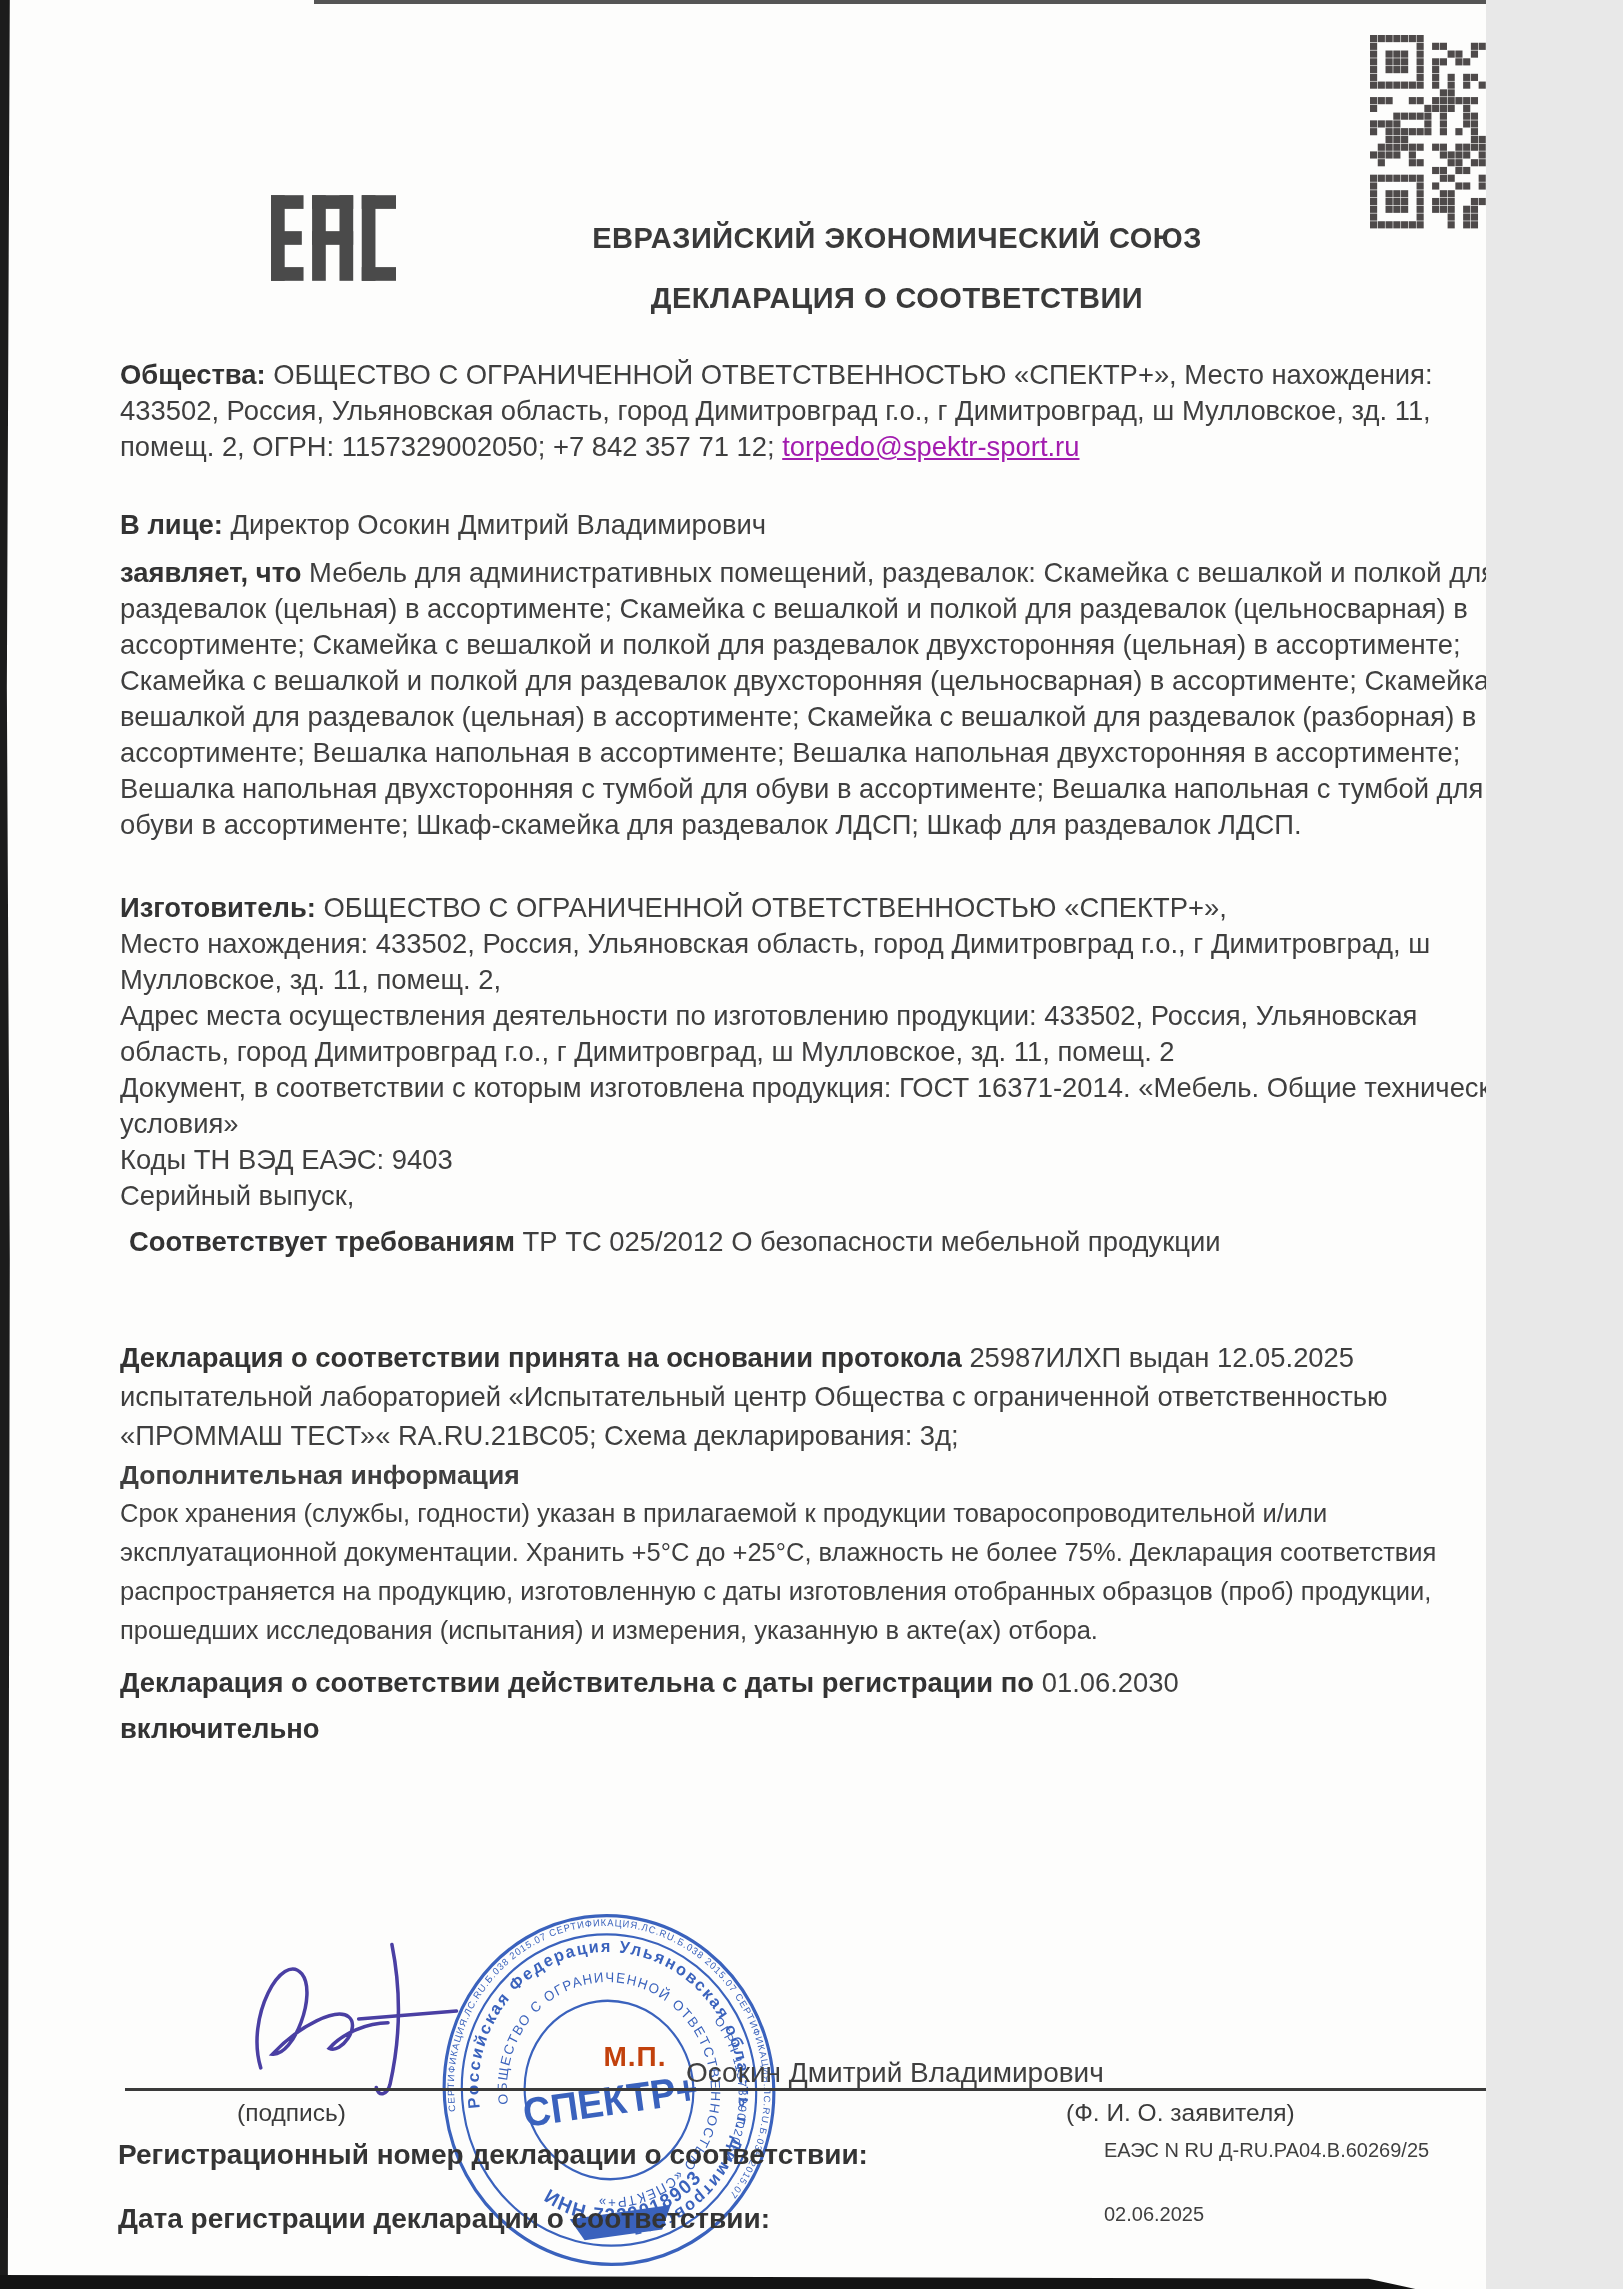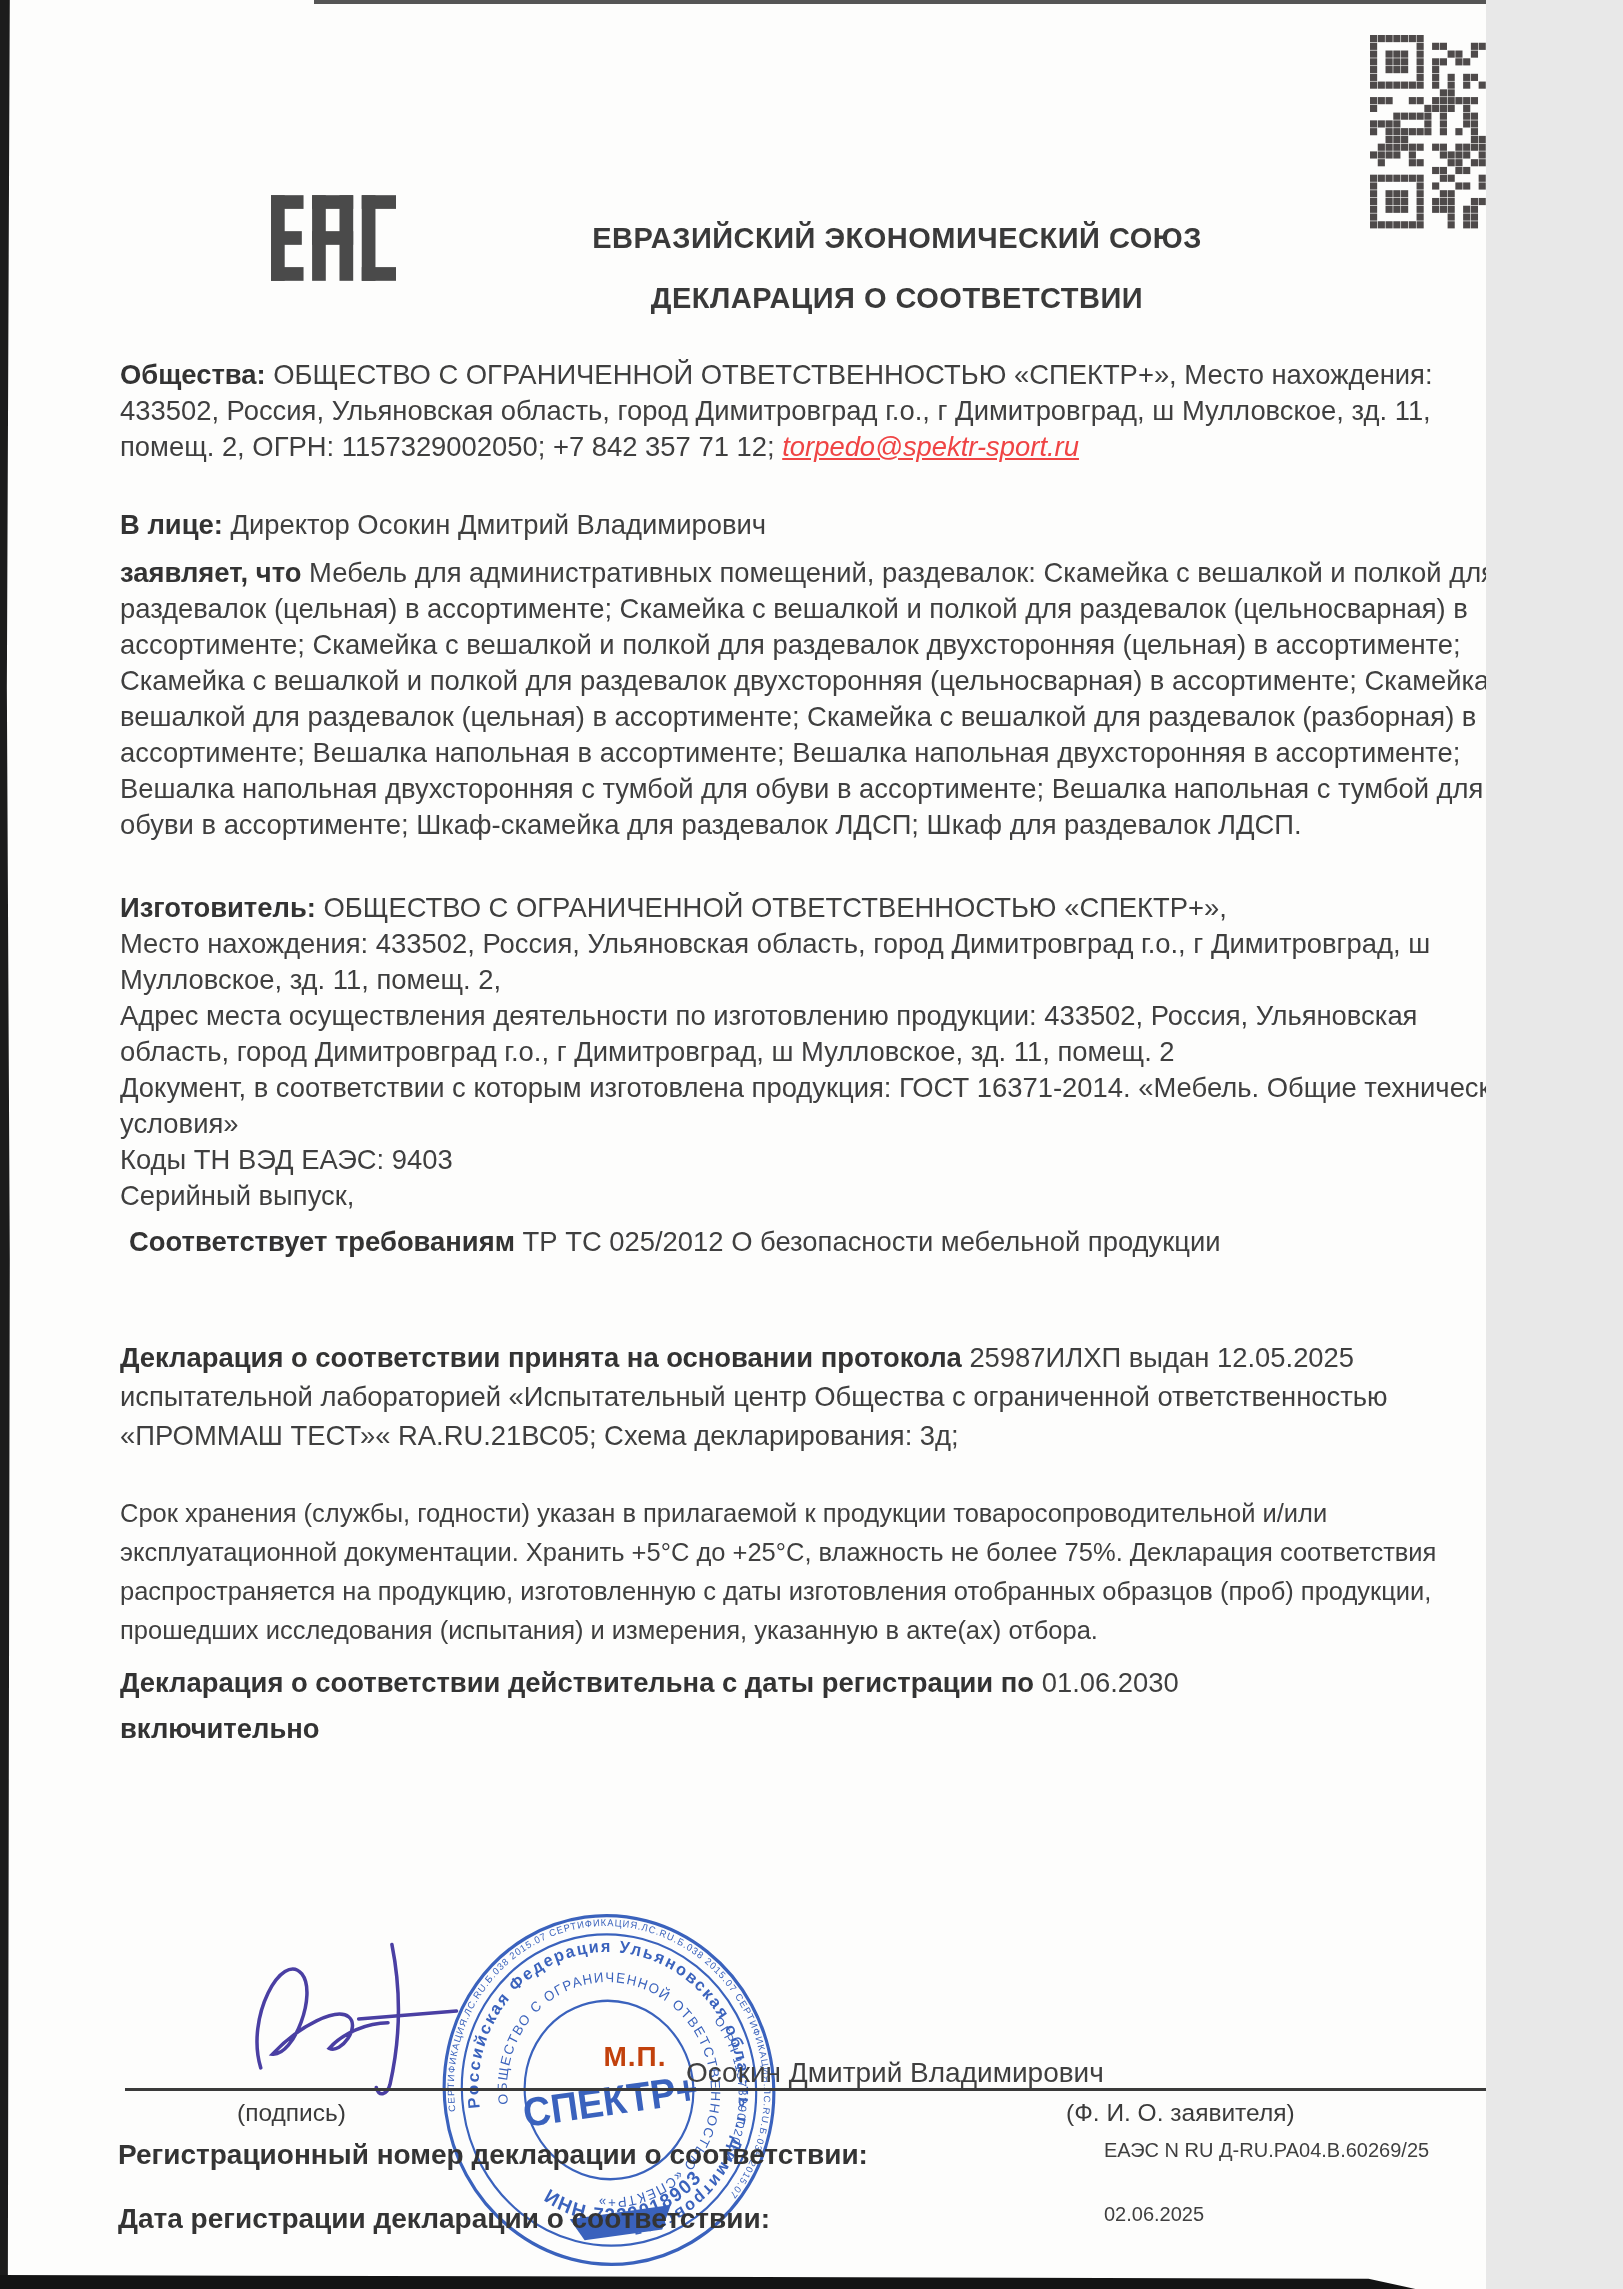--- a/index.html
+++ b/index.html
@@ -16,21 +16,21 @@
                 clip-path:polygon(0 0, 100% 0, 70% 30%, 100% 55%, 80% 100%, 0 100%); }
   .scan-top   { left:314px; top:0; width:1309px; height:3.9px; background:#2b2b2b; opacity:.8; }
   .scan-bottom{ left:0; top:2275px; width:1433px; height:14.7px; background:#141414;
                 clip-path:polygon(0 0, 95.5% 25%, 99% 100%, 0 100%); }
   
   .title-line { font-weight:bold; font-size:29px; color:#3a3a3a; letter-spacing:0.5px; text-align:center; width:1010px; left:392px; }
   
   .para { left:120px; width:1402px; font-size:27.4px; line-height:36px; }
   .para b { color:#333; }
   .small-para { left:120px; width:1419px; font-size:25.5px; line-height:39px; }
-  .u-link { text-decoration:underline; color:#ef4444;font-style:italic; }
+  .u-link { text-decoration:underline; color:#a21caf; }
   
   .sig-line { left:125px; top:2088px; width:1386px; height:2.9px; background:#3a3a3a; }
   .cap-label { font-size:24.5px; color:#3b3b3b; }
   .reg-label { font-size:28px; font-weight:bold; color:#343434; }
   .reg-value { font-size:20px; color:#3f3f3f; }
   .stamp-wrap { left:413px; top:1894px; width:392px; height:392px;
                 transform:rotate(-8deg) scaleY(1.06); transform-origin:50% 50%;
                 mix-blend-mode:multiply; opacity:.93; }
   .sign-wrap  { left:243px; top:1923px; width:245px; height:186px; mix-blend-mode:multiply; }
   .mp-label   { left:586px; top:2041px; width:98px; text-align:center;
@@ -412,20 +412,21 @@
   </div>
 
   <div class="abs para" style="top:1224px;margin-left:9px;">
     <b>Соответствует требованиям</b><span> ТР ТС 025/2012 О безопасности мебельной продукции</span>
   </div>
 
   <div class="abs para" style="top:1338px; line-height:39px;">
     <b>Декларация о соответствии принята на основании протокола</b><span> 25987ИЛХП выдан 12.05.2025 испытательной лабораторией «Испытательный центр Общества с ограниченной ответственностью «ПРОММАШ ТЕСТ»« RA.RU.21ВС05; Схема декларирования: 3д;</span>
   </div>
 
+  <div class="abs para" style="top:1457px; font-weight:bold; font-size:26.5px;">Дополнительная информация</div>
   <div class="abs small-para" style="top:1494px;">Срок хранения (службы, годности) указан в прилагаемой к продукции товаросопроводительной и/или эксплуатационной документации. Хранить +5°С до +25°С, влажность не более 75%. Декларация соответствия распространяется на продукцию, изготовленную с даты изготовления отобранных образцов (проб) продукции, прошедших исследования (испытания) и измерения, указанную в акте(ах) отбора.</div>
 
   <div class="abs para" style="top:1660px; line-height:46px;">
     <div><b>Декларация о соответствии действительна с даты регистрации по</b><span> 01.06.2030</span></div>
     <div><b>включительно</b></div>
   </div>
 
   <div class="abs sign-wrap">
     <svg width="245" height="186" viewBox="0 0 250 190">
       <g fill="none" stroke="#4a3fa5" stroke-width="3.6" stroke-linecap="round">

